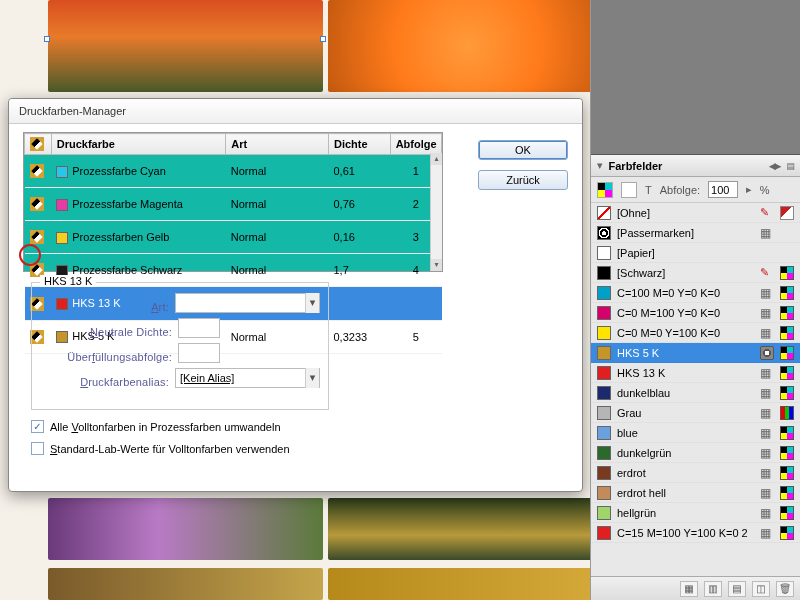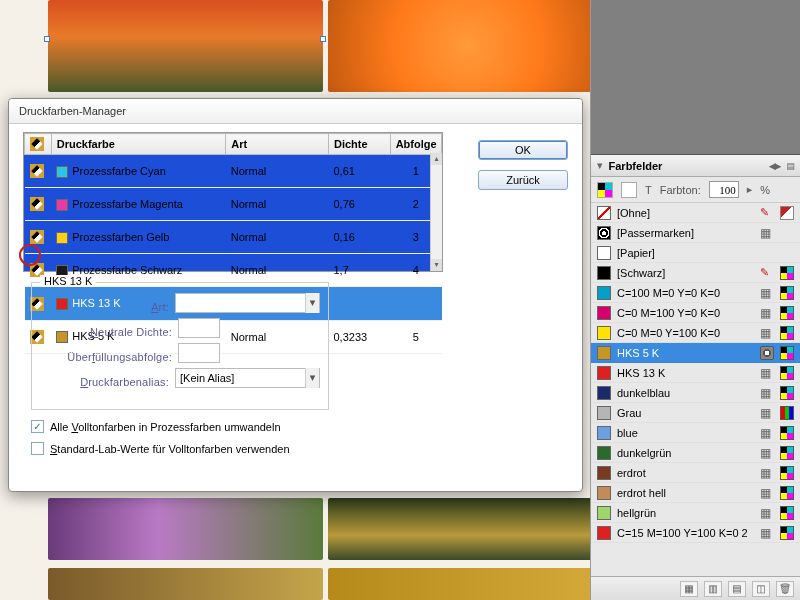--- a/index.html
+++ b/index.html
@@ -10,21 +10,21 @@
 .p3 { left:48px; top:498px; width:275px; height:62px; background:linear-gradient(90deg,#6a3a7a 0%,#b97ac5 40%,#5a7a3a 100%); }
 .p4 { left:328px; top:498px; width:280px; height:62px; background:linear-gradient(180deg,#2a3a1a 0%,#b89a3a 60%,#3a4a2a 100%); }
 .p5 { left:48px; top:568px; width:275px; height:32px; background:linear-gradient(90deg,#7a5a2a,#c5a54a); }
 .p6 { left:328px; top:568px; width:280px; height:32px; background:linear-gradient(90deg,#b58a1a,#d5aa3a); }
 .selhandle { position:absolute; width:6px; height:6px; background:#fff; border:1px solid #4a7ac5; }
 .h1 { left:44px; top:36px; } .h2 { left:320px; top:36px; }
 
 .dialog { position:absolute; left:8px; top:98px; width:575px; height:394px; background:#fff; border:1px solid #888; box-shadow:0 4px 16px rgba(0,0,0,.4); border-radius:4px; }
 .dlgtitle { background:linear-gradient(180deg,#fff 0%,#f0f0f0 100%); border-bottom:1px solid #ccc; padding:6px 10px; border-radius:4px 4px 0 0; color:#333; }
 .dlgbody { padding:10px; position:relative; height:calc(100% - 28px); }
-.tablewrap { position:absolute; left:14px; top:8px; width:420px; height:140px; border:1px solid #999; background:#1d4ed8; }
+.tablewrap { position:absolute; left:14px; top:8px; width:420px; height:140px; border:1px solid #999; background:#14b8a6; }
 .tablewrap table { width:100%; border-collapse:collapse; table-layout:fixed; }
 .tablewrap th { background:linear-gradient(180deg,#f8f8f8,#e8e8e8); border:1px solid #bbb; padding:3px 5px; text-align:left; font-weight:bold; }
 .tablewrap td { padding:9px 5px; border-bottom:1px solid #f0f0f0; }
 .tablewrap tr.selected td { background:#3a8ae0; color:#fff; }
 .col-icon { width:26px; } .col-ink { width:170px; } .col-art { width:100px; } .col-dichte { width:60px; } .col-abf { width:50px; text-align:center; }
 .swatch { display:inline-block; width:12px; height:12px; border:1px solid #666; vertical-align:middle; margin-right:4px; }
 .inkicon { display:inline-block; width:14px; height:14px; vertical-align:middle; background:#d4a030; position:relative; }
 .inkicon::after { content:""; position:absolute; inset:3px; background:linear-gradient(90deg,#000 50%,#fff 50%); transform:rotate(45deg); }
 .circle-mark { position:absolute; left:10px; top:120px; width:22px; height:22px; border:2px solid #c82020; border-radius:50%; pointer-events:none; }
 .scroll-v { position:absolute; right:0; top:20px; bottom:0; width:12px; background:#f0f0f0; border-left:1px solid #ccc; }
@@ -36,38 +36,38 @@
 .btn-back { top:46px; }
 
 .fieldset { position:absolute; left:22px; top:158px; width:298px; height:128px; border:1px solid #ccc; padding:10px 8px 6px 0; }
 .fieldset .legend { position:absolute; top:-8px; left:8px; background:#fff; padding:0 4px; }
 .frow { display:flex; align-items:flex-end; margin-bottom:5px; height:20px; }
 .frow label { width:140px; text-align:right; margin-right:6px; color:#5a5a9a; letter-spacing:.2px; }
 .frow label u{letter-spacing:0}
 .frow input,.frow .drop { height:20px; border:1px solid #bbb; background:#fff; padding:0 4px; }
 .frow .short { width:42px; }
 .frow .drop { width:148px; display:flex; align-items:center; justify-content:space-between; }
-.frow .drop .dval { flex:1; }
+.frow .drop .dval { flex:1;text-decoration:underline; }
 .frow .drop .arr { width:14px; text-align:center; color:#555; border-left:1px solid #ccc; margin:-1px -4px -1px 2px; height:20px; line-height:18px; background:#f0f0f0; }
 
 .chkrow { position:absolute; left:22px; display:flex; align-items:center; gap:6px; }
 .chk1 { top:296px; } .chk2 { top:318px; }
 .chkbox { width:13px; height:13px; border:1px solid #8aa5c7; background:#fff; display:flex; align-items:center; justify-content:center; font-size:10px; color:#2b6bc5; }
 
 
 .panel { position:absolute; right:0; top:0; width:210px; height:600px; background:#e8e8e8; border-left:1px solid #999; }
 .panel .blank { height:155px; background:#808080; border-bottom:1px solid #555; }
 .panel-hdr { display:flex; align-items:center; height:22px; background:linear-gradient(180deg,#f4f4f4,#dcdcdc); border-bottom:1px solid #aaa; padding:0 6px; gap:6px; }
 .panel-hdr .caret { color:#666; }
 .panel-hdr .title { font-weight:bold; flex:1; }
 .panel-hdr .pctrl { color:#666; font-size:9px; letter-spacing:-1px; }
 .toolbar { display:flex; align-items:center; padding:4px 6px; gap:8px; border-bottom:1px solid #ccc; height:26px; }
 .tbicon { width:16px; height:16px; border:1px solid #aaa; }
 .tbtxt { color:#555; }
-.tbinput { width:30px; height:17px; border:1px solid #999; text-align:right; padding:0 2px;font-family:Liberation Serif, serif; }
+.tbinput { width:30px; height:17px; border:1px solid #999; text-align:left; padding:0 2px; }
 .swatchlist { overflow-y:auto; height:calc(100% - 155px - 22px - 26px - 24px); }
 .swr { display:flex; align-items:center; height:20px; padding:0 6px; gap:6px; border-bottom:1px solid rgba(0,0,0,.03); }
 .swr.sel { background:#3a8ae0; color:#fff; }
 .swr .box { width:14px; height:14px; border:1px solid #666; flex:0 0 14px; }
 .swr .none { background:linear-gradient(135deg,#fff 45%,#e00 45%,#e00 55%,#fff 55%); }
 .swr .nm { flex:1; white-space:nowrap; overflow:hidden; text-overflow:ellipsis; }
 .swr .ic { width:14px; height:14px; flex:0 0 14px; }
 .ic.pen::before { content:"✎"; color:#c82020; font-size:11px; }
 .ic.lock { background:linear-gradient(135deg,#c82020 45%,transparent 45%),#fff; border:1px solid #888; }
 .ic.cmyk { background:conic-gradient(#0cc 0 25%,#f0f 25% 50%,#ff0 50% 75%,#000 75% 100%); border:1px solid #555; }
@@ -200,21 +200,21 @@
   <div class="panel-hdr">
     <span class="caret">▾</span>
     <span class="title">Farbfelder</span>
     <span class="pctrl">◀▶</span>
     <span class="pctrl">▤</span>
   </div>
   <div class="toolbar">
     <div class="tbicon" style="background:conic-gradient(#0cc 0 25%,#f0f 25% 50%,#ff0 50% 75%,#000 75% 100%)"></div>
     <div class="tbicon" style="background:#fff"></div>
     <span class="tbtxt">T</span>
-    <span class="tbtxt">Farbton:</span>
+    <span class="tbtxt">Abfolge:</span>
     <input class="tbinput" value="100" style="">
     <span style="color:#666">▸</span>
     <span class="tbtxt">%</span>
   </div>
   <div class="swatchlist" id="swlist">
       <div class="swr">
         <span class="box none" style=""></span>
   <span class="nm">[Ohne]</span>
   <span class="ic pen"></span>
   <span class="ic lock"></span>

